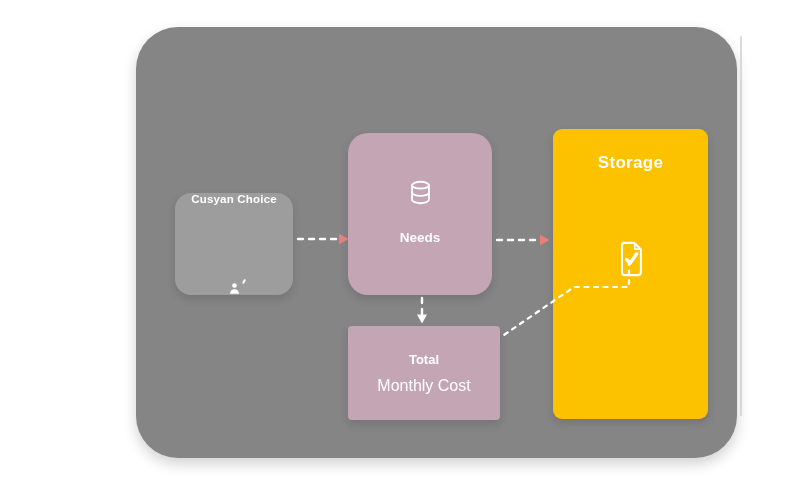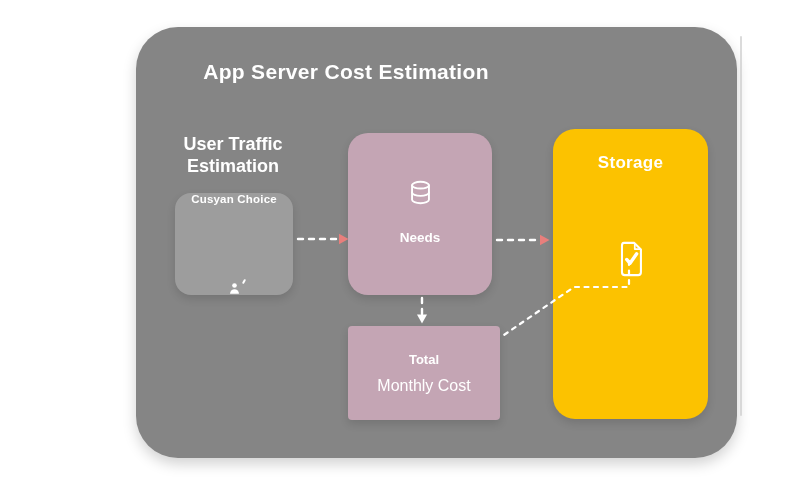--- a/index.html
+++ b/index.html
@@ -82,21 +82,21 @@
     padding-top: 20px;
   }
   .node-compute .node-title { font-size: 13.5px; font-weight: 700; line-height: 17px; text-align: center; }
   .node-compute .icon-wrap { margin-top: 26px; }
   .node-compute .node-caption { margin-top: 24px; font-size: 13.5px; font-weight: 700; }
 
   .node-storage {
     left: 417px; top: 102px;
     width: 155px; height: 290px;
     background: var(--node-yellow, #fcc200);
-    border-radius: 22px;
+    border-radius: 9px;
     padding-top: 24px;
   }
   .node-storage .node-title { font-size: 17px; font-weight: 700; letter-spacing: 0.3px; }
   .node-storage .icon-wrap { margin-top: 68px; }
 
   .node-total {
     left: 212px; top: 299px;
     width: 152px; height: 94px;
     background: var(--node-pink, #c4a5b4);
     border-radius: 4px;
@@ -129,26 +129,21 @@
 
   .icon-svg { display: block; }
 </style>
 </head>
 <body>
 
 <div class="canvas">
 
   <div class="card">
 
-    <h1 class="title">App Server Cost Estimation</h1>
 
-    <div class="traffic-label">
-      <div>User Traffic</div>
-      <div>Estimation</div>
-    </div>
 
     <div class="node node-user">
       <div class="node-user-label">Cusyan Choice</div>
       <div class="icon-wrap">
         <span class="tick-mark"></span>
         <svg class="icon-svg" width="13" height="13" viewBox="0 0 14 14" aria-hidden="true">
           <circle cx="7" cy="3.8" r="2.5" fill="#ffffff"></circle>
           <path d="M2.2 12.6 a4.8 4.8 0 0 1 9.6 0 z" fill="#ffffff"></path>
         </svg>
       </div>

